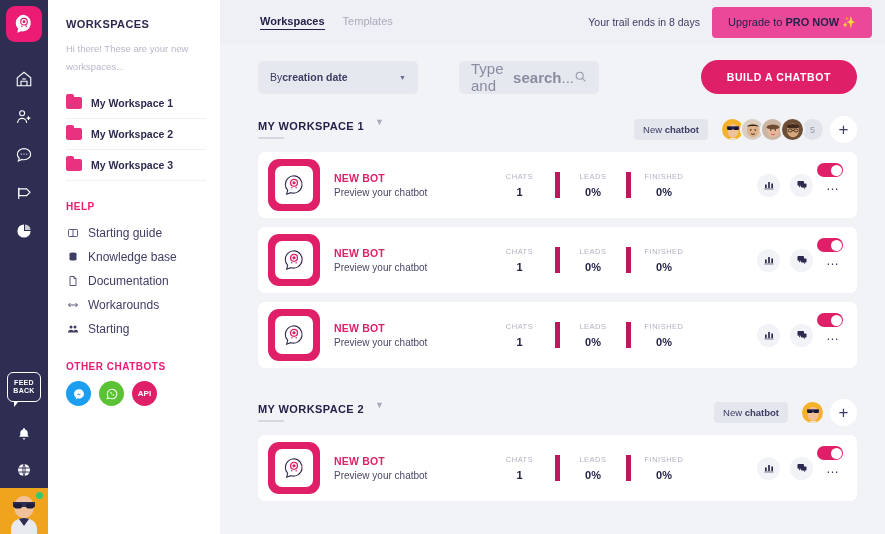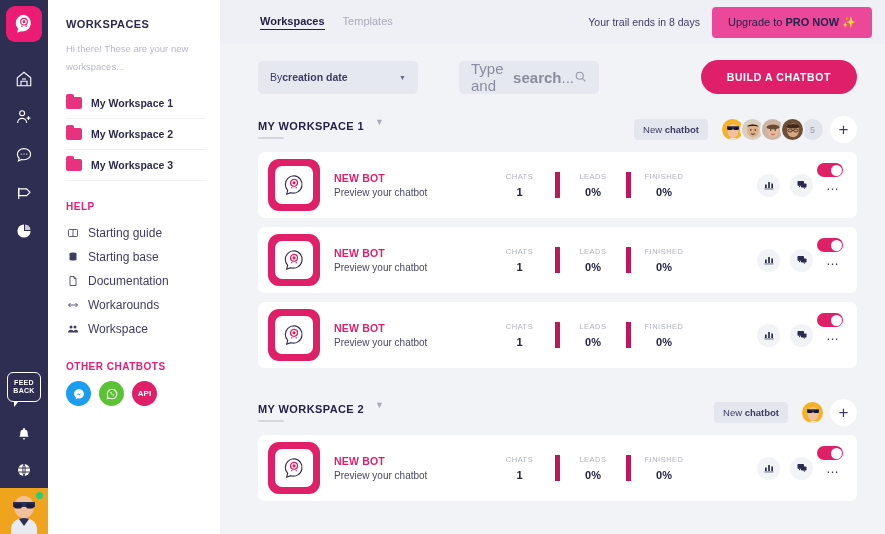--- a/index.html
+++ b/index.html
@@ -396,21 +396,21 @@
     <div class="help-item">
       <span class="help-ic">
         <svg width="12" height="12" viewBox="0 0 24 24" fill="currentColor">
           <ellipse cx="12" cy="5.5" rx="7" ry="2.6"></ellipse>
           <rect x="5" y="6" width="14" height="4.5"></rect>
             <ellipse cx="12" cy="10.5" rx="7" ry="2.6"></ellipse>
           <rect x="5" y="12" width="14" height="4.5"></rect>
             <ellipse cx="12" cy="16.5" rx="7" ry="2.6"></ellipse>
         </svg>
       </span>
-      <span class="help-label">Starting base</span>
+      <span class="help-label">Knowledge base</span>
     </div>
     <div class="help-item">
       <span class="help-ic">
         <svg width="12" height="12" viewBox="0 0 24 24" fill="none" stroke="currentColor" stroke-width="1.7">
           <path d="M6 3h8l4 4v14H6z"></path>
             <path d="M14 3v4h4"></path>
         </svg>
       </span>
       <span class="help-label">Documentation</span>
     </div>
@@ -423,21 +423,21 @@
       <span class="help-label">Workarounds</span>
     </div>
     <div class="help-item">
       <span class="help-ic">
         <svg width="12" height="12" viewBox="0 0 24 24" fill="currentColor">
           <circle cx="8" cy="8" r="3"></circle>
             <circle cx="16" cy="8" r="3"></circle>
           <path d="M2 19c0-3.3 2.7-5.5 6-5.5s6 2.2 6 5.5zM12.5 19c0-3.3 2.4-5.5 5.5-5.5S22 15.7 22 19z"></path>
         </svg>
       </span>
-      <span class="help-label">Workspace</span>
+      <span class="help-label">Starting</span>
     </div>
 
     <div class="sec-title">OTHER CHATBOTS</div>
     <div class="chan-row">
       <div class="chan" style="background:#1b9df0">
         <svg width="14" height="14" viewBox="0 0 24 24" fill="#fff">
           <path d="M12 4C7.3 4 3.6 7.5 3.6 11.8c0 2.4 1.2 4.6 3.1 6v3l2.9-1.6c.8.2 1.6.3 2.4.3 4.7 0 8.4-3.5 8.4-7.7S16.7 4 12 4z"></path>
           <path d="M7.2 14.4l3.6-3.8 1.9 2 3.3-2-3.5 3.8-1.9-2z" fill="#1b9df0"></path>
         </svg>
       </div>

